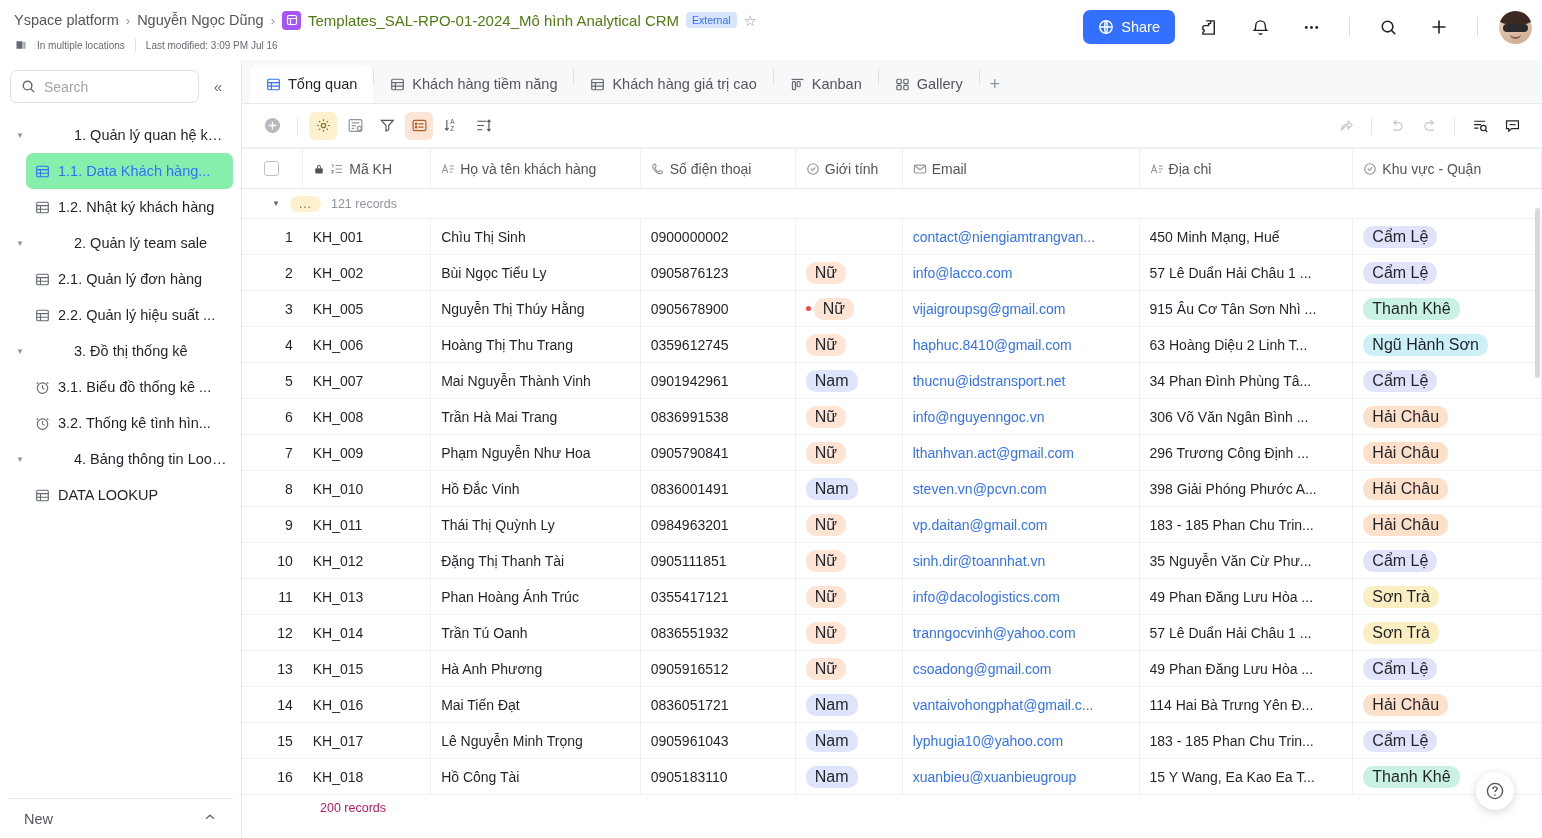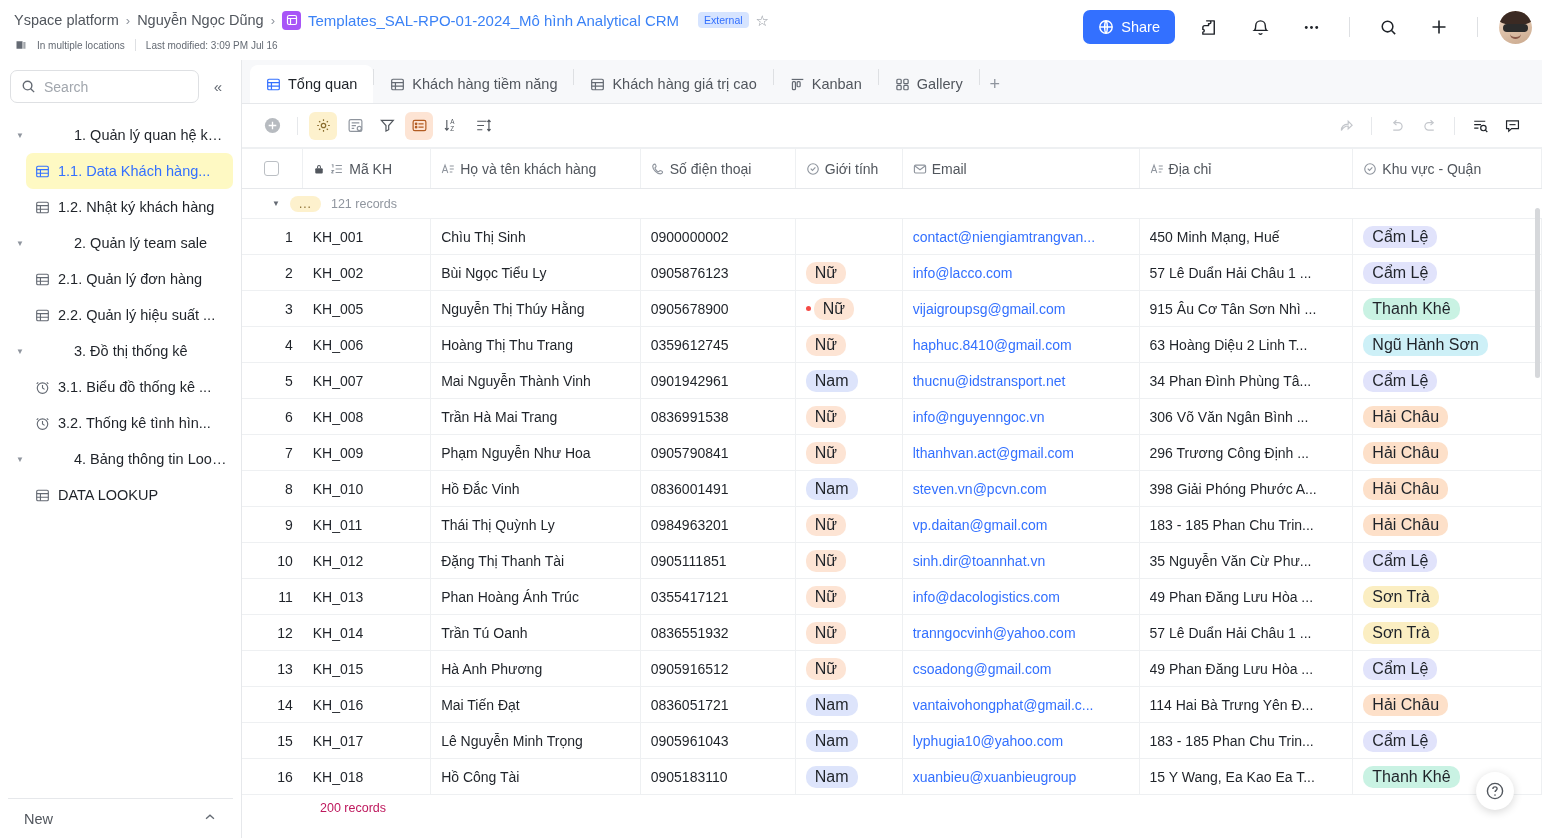--- a/index.html
+++ b/index.html
@@ -11,24 +11,24 @@
     color: #1f2329;
   }
   .app { position: relative; width: 1542px; height: 838px; display: flex; flex-direction: column; }
 
   
   .header { height: 60px; flex: 0 0 60px; display: flex; align-items: flex-start; padding: 8px 14px 0 14px; position: relative; background:#fff; }
   .header-left { display: flex; flex-direction: column; gap: 4px; }
   .crumbs { display: flex; align-items: center; gap: 7px; height: 24px; }
   .crumb { font-size: 14.5px; color: #51565d; white-space: nowrap; cursor: pointer; }
   .crumb-sep { color: #8f959e; font-size: 13px; }
-  .crumb-title { font-size: 15px; color: #3b82f6; font-weight: 500; white-space: nowrap; }
+  .crumb-title { font-size: 15px; color: #4d7c0f; font-weight: 500; white-space: nowrap; }
   .file-ico { width: 19px; height: 19px; border-radius: 4px; background: #a855f7; display: inline-flex; align-items: center; justify-content: center; flex: 0 0 19px; }
   .file-ico svg { width: 12px; height: 12px; }
-  .badge-external { background: #d6e4ff; color: #3370ff; font-size: 10.5px; padding: 2px 6px; border-radius: 4px; white-space: nowrap; margin-left: 12px; }
+  .badge-external { background: #d6e4ff; color: #3370ff; font-size: 10.5px; padding: 2px 6px; border-radius: 4px; white-space: nowrap; }
   .star { color: #8f959e; font-size: 15px; cursor: pointer; line-height: 1; }
   .subline { display: flex; align-items: center; gap: 10px; font-size: 10px; color: #646a73; height: 18px; padding-left: 1px;}
   .subline .ic { color:#646a73; display:inline-flex; }
   .vdiv { width: 1px; height: 12px; background: #dee0e3; }
 
   .header-right { position: absolute; right: 10px; top: 10px; display: flex; align-items: center; gap: 17px; }
   .share-btn { background: #3370ff; color: #fff; border-radius: 7px; height: 34px; padding: 0 15px; display: flex; align-items: center; gap: 7px; font-size: 14.5px; cursor: pointer; }
   .hicon { width: 34px; height: 34px; display: flex; align-items: center; justify-content: center; border-radius: 6px; cursor: pointer; color: #1f2329; }
   .hdiv { width: 1px; height: 20px; background: #dee0e3; margin: 0 4px; }
   .avatar { width: 33px; height: 33px; border-radius: 50%; overflow: hidden; background: linear-gradient(160deg,#f0d9c6,#caa98d); position: relative; cursor: pointer; }
@@ -45,21 +45,21 @@
   .search-box { flex: 1; height: 33px; border: 1px solid #dee0e3; border-radius: 7px; display: flex; align-items: center; gap: 8px; padding: 0 10px; cursor: text; }
   .search-box input { border: none; outline: none; font-size: 14px; color: #1f2329; width: 100%; font-family: inherit; background: transparent; }
   .search-box input::placeholder { color: #a1a6ad; }
   .collapse-btn { width: 26px; height: 26px; display: flex; align-items: center; justify-content: center; color: #646a73; font-size: 15px; cursor: pointer; }
   .tree { padding: 6px 8px 0 8px; overflow: hidden; flex: 1; }
   .tree-group { display: flex; align-items: center; gap: 5px; height: 36px; padding: 0 6px; border-radius: 6px; cursor: pointer; }
   .tri { width: 12px; text-align: center; color: #8f959e; font-size: 8px; flex: 0 0 12px; }
   .tree-group .lbl { font-size: 14.5px; color: #1f2329; white-space: nowrap; overflow: hidden; text-overflow: ellipsis; margin-left: 43px; }
   .tree-item { display: flex; align-items: center; gap: 8px; height: 36px; margin-left: 18px; padding: 0 8px; border-radius: 7px; cursor: pointer; }
   .tree-item .lbl { font-size: 14.5px; color: #1f2329; white-space: nowrap; overflow: hidden; text-overflow: ellipsis; }
-  .tree-item.active { background: #fef9c3; }
+  .tree-item.active { background: #86efac; }
   .tree-item.active .lbl { color: #3370ff; }
   .tree-item.active .tico { color: #3370ff; }
   .tico { width: 16px; height: 16px; flex: 0 0 16px; color: #646a73; display: flex; align-items: center; justify-content: center; }
   .sidebar-footer { border-top: 1px solid #e6e8eb; height: 40px; display: flex; align-items: center; justify-content: space-between; padding: 0 16px; margin: 0 8px; }
   .sidebar-footer .nw { font-size: 14.5px; color: #51565d; }
   .sidebar-footer .cv { color: #646a73; font-size: 12px; }
 
   
   .main { flex: 1; display: flex; flex-direction: column; min-width: 0; background: #f7f8fa; position: relative; }
   .tabbar { height: 44px; flex: 0 0 44px; display: flex; align-items: flex-end; padding-left: 8px; background: #f7f8fa; border-bottom: 1px solid #e6e8eb; }

